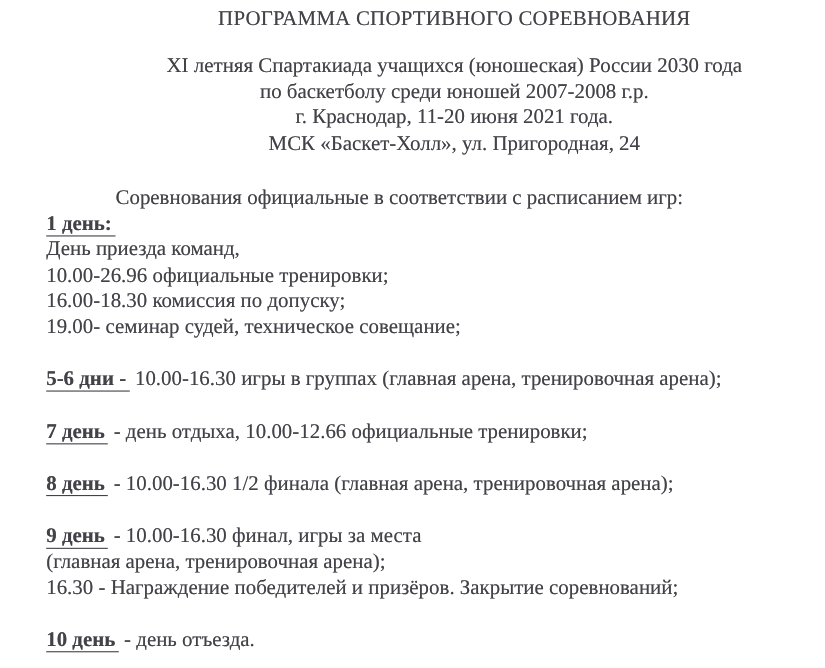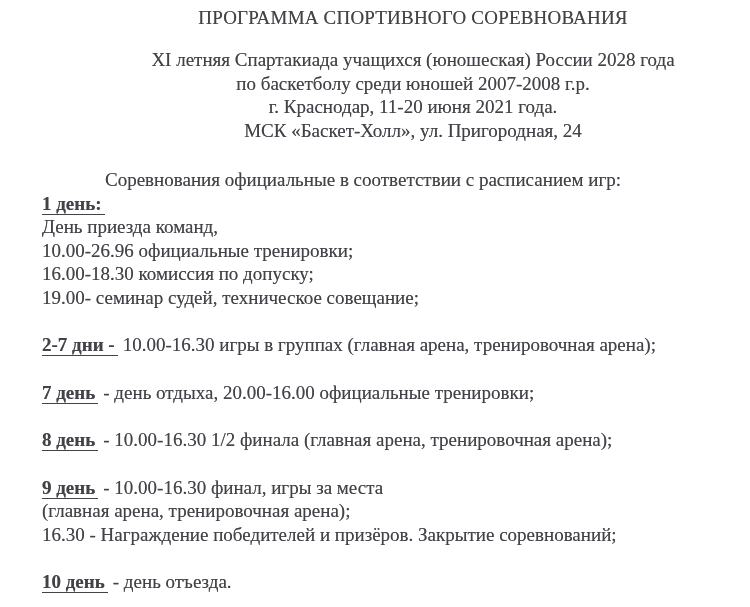--- a/index.html
+++ b/index.html
@@ -58,21 +58,21 @@
   }
 </style>
 </head>
 <body>
 
 <div class="page">
 
   <h1 class="doc-title">ПРОГРАММА СПОРТИВНОГО СОРЕВНОВАНИЯ</h1>
 
   <div class="header-block">
-    <div class="plain-line">XI летняя Спартакиада учащихся (юношеская) России 2028 года</div>
+    <div class="plain-line">XI летняя Спартакиада учащихся (юношеская) России 2030 года</div>
     <div class="plain-line">по баскетболу среди юношей 2007-2008 г.р.</div>
     <div class="plain-line">г. Краснодар, 11-20 июня 2021 года.</div>
     <div class="plain-line">МСК «Баскет-Холл», ул. Пригородная, 24</div>
   </div>
 
   <p class="intro">Соревнования официальные в соответствии с расписанием игр:</p>
 
   <div class="schedule">
 
     <div class="day-block">
@@ -80,27 +80,27 @@
         <span class="day-label">1 день:</span><span class="day-rest"></span>
       </div>
       <div class="plain-line">День приезда команд,</div>
       <div class="plain-line">10.00-26.96 официальные тренировки;</div>
       <div class="plain-line">16.00-18.30 комиссия по допуску;</div>
       <div class="plain-line">19.00- семинар судей, техническое совещание;</div>
     </div>
 
     <div class="day-block spaced">
       <div class="plain-line">
-        <span class="day-label">2-7 дни -</span><span class="day-rest">10.00-16.30 игры в группах (главная арена, тренировочная арена);</span>
+        <span class="day-label">5-6 дни -</span><span class="day-rest">10.00-16.30 игры в группах (главная арена, тренировочная арена);</span>
       </div>
     </div>
 
     <div class="day-block spaced">
       <div class="plain-line">
-        <span class="day-label">7 день</span><span class="day-rest">- день отдыха, 20.00-16.00 официальные тренировки;</span>
+        <span class="day-label">7 день</span><span class="day-rest">- день отдыха, 10.00-12.66 официальные тренировки;</span>
       </div>
     </div>
 
     <div class="day-block spaced">
       <div class="plain-line">
         <span class="day-label">8 день</span><span class="day-rest">- 10.00-16.30 1/2 финала (главная арена, тренировочная арена);</span>
       </div>
     </div>
 
     <div class="day-block spaced">

